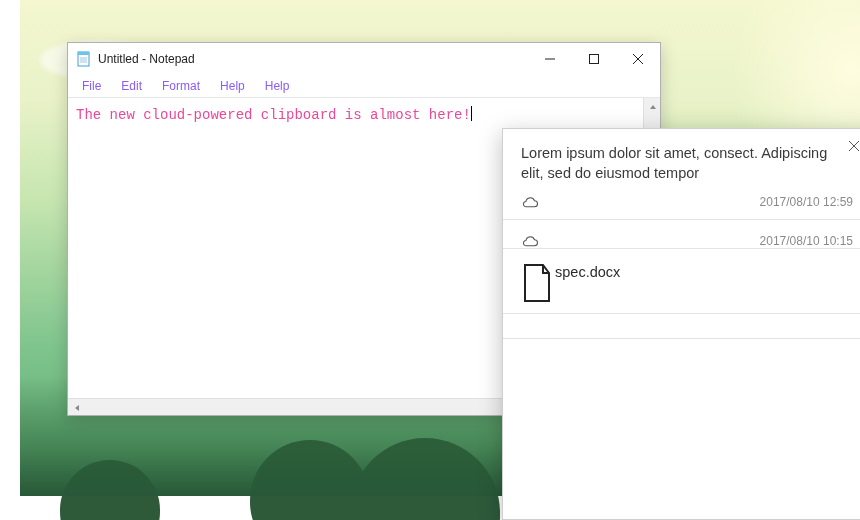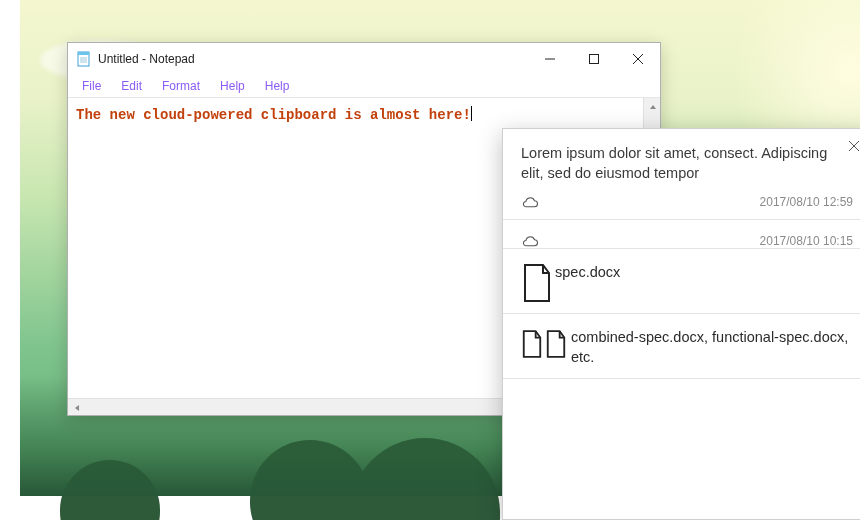--- a/index.html
+++ b/index.html
@@ -20,23 +20,22 @@
   .titlebar { height:32px; display:flex; align-items:center; padding-left:8px; background:#ffffff;}
   .np-icon { width:16px; height:16px; margin-right:6px; }
   .title-text { flex:0 0 auto; font-size:12px; color:#222; }
   .title-spacer { flex:1 1 auto; }
   .winbtn { width:44px; height:32px; display:flex; align-items:center; justify-content:center; color:#222; }
   .menubar { height:22px; display:flex; align-items:center; gap:4px; padding:0 6px; background:#ffffff;}
   .menu-item { padding:2px 8px; font-size:12px; color:#8b5cf6; }
   .editor-wrap { position:relative; height:calc(100% - 54px); border-top:1px solid #e6e6e6; }
   .editor {
     position:absolute; left:0; top:0; right:17px; bottom:17px;
-    padding:8px 8px; font-family:Consolas,"Courier New",monospace; font-size:14px; color:#c2410c;
+    padding:8px 8px; font-family:Consolas,"Courier New",monospace; font-size:14px; color:#ec4899;
     white-space:pre;
-    font-weight:bold;
   }
   .caret { display:inline-block; width:1px; height:15px; background:#000; vertical-align:-2px; }
   .vscroll { position:absolute; right:0; top:0; width:17px; bottom:17px; background:#f0f0f0; border-left:1px solid #e0e0e0;}
   .vscroll .arrow { width:17px; height:17px; display:flex; align-items:center; justify-content:center; color:#666;}
   .hscroll { position:absolute; left:0; right:17px; bottom:0; height:17px; background:#f0f0f0; border-top:1px solid #e0e0e0;}
   .hscroll .arrow { width:17px; height:17px; display:flex; align-items:center; justify-content:center; color:#666;}
   .corner { position:absolute; right:0; bottom:0; width:17px; height:17px; background:#f0f0f0; border-left:1px solid #e0e0e0; border-top:1px solid #e0e0e0;}
   
   #clipboard {
     position:absolute; left:482px; top:128px; width:370px; height:392px;
@@ -156,31 +155,18 @@
         <div class="cb-row-mid">
           <svg class="cb-file-icon" viewBox="0 0 32 40">
             <polygon points="4,2 22,2 28,10 28,38 4,38" fill="none" stroke="#222" stroke-width="2"></polygon>
             <polyline points="22,2 22,10 28,10" fill="none" stroke="#222" stroke-width="2"></polyline>
           </svg>
           <div class="cb-filename">spec.docx</div>
         </div>
       </div>
 
       <div class="cb-item">
-        <div class="cb-row-mid">
-          <div class="cb-multi-icon">
-            <svg viewBox="0 0 24 32" width="22" height="32">
-                <polygon points="3,2 16,2 21,9 21,30 3,30" fill="none" stroke="#222" stroke-width="2"></polygon>
-                <polyline points="16,2 16,9 21,9" fill="none" stroke="#222" stroke-width="2"></polyline>
-              </svg>
-            <svg viewBox="0 0 24 32" width="22" height="32">
-                <polygon points="3,2 16,2 21,9 21,30 3,30" fill="none" stroke="#222" stroke-width="2"></polygon>
-                <polyline points="16,2 16,9 21,9" fill="none" stroke="#222" stroke-width="2"></polyline>
-              </svg>
-          </div>
-          <div class="cb-filename">combined-spec.docx, functional-spec.docx, etc.</div>
-        </div>
       </div>
 
 
     </div>
   </div>
 </div>
 
 </body></html>

